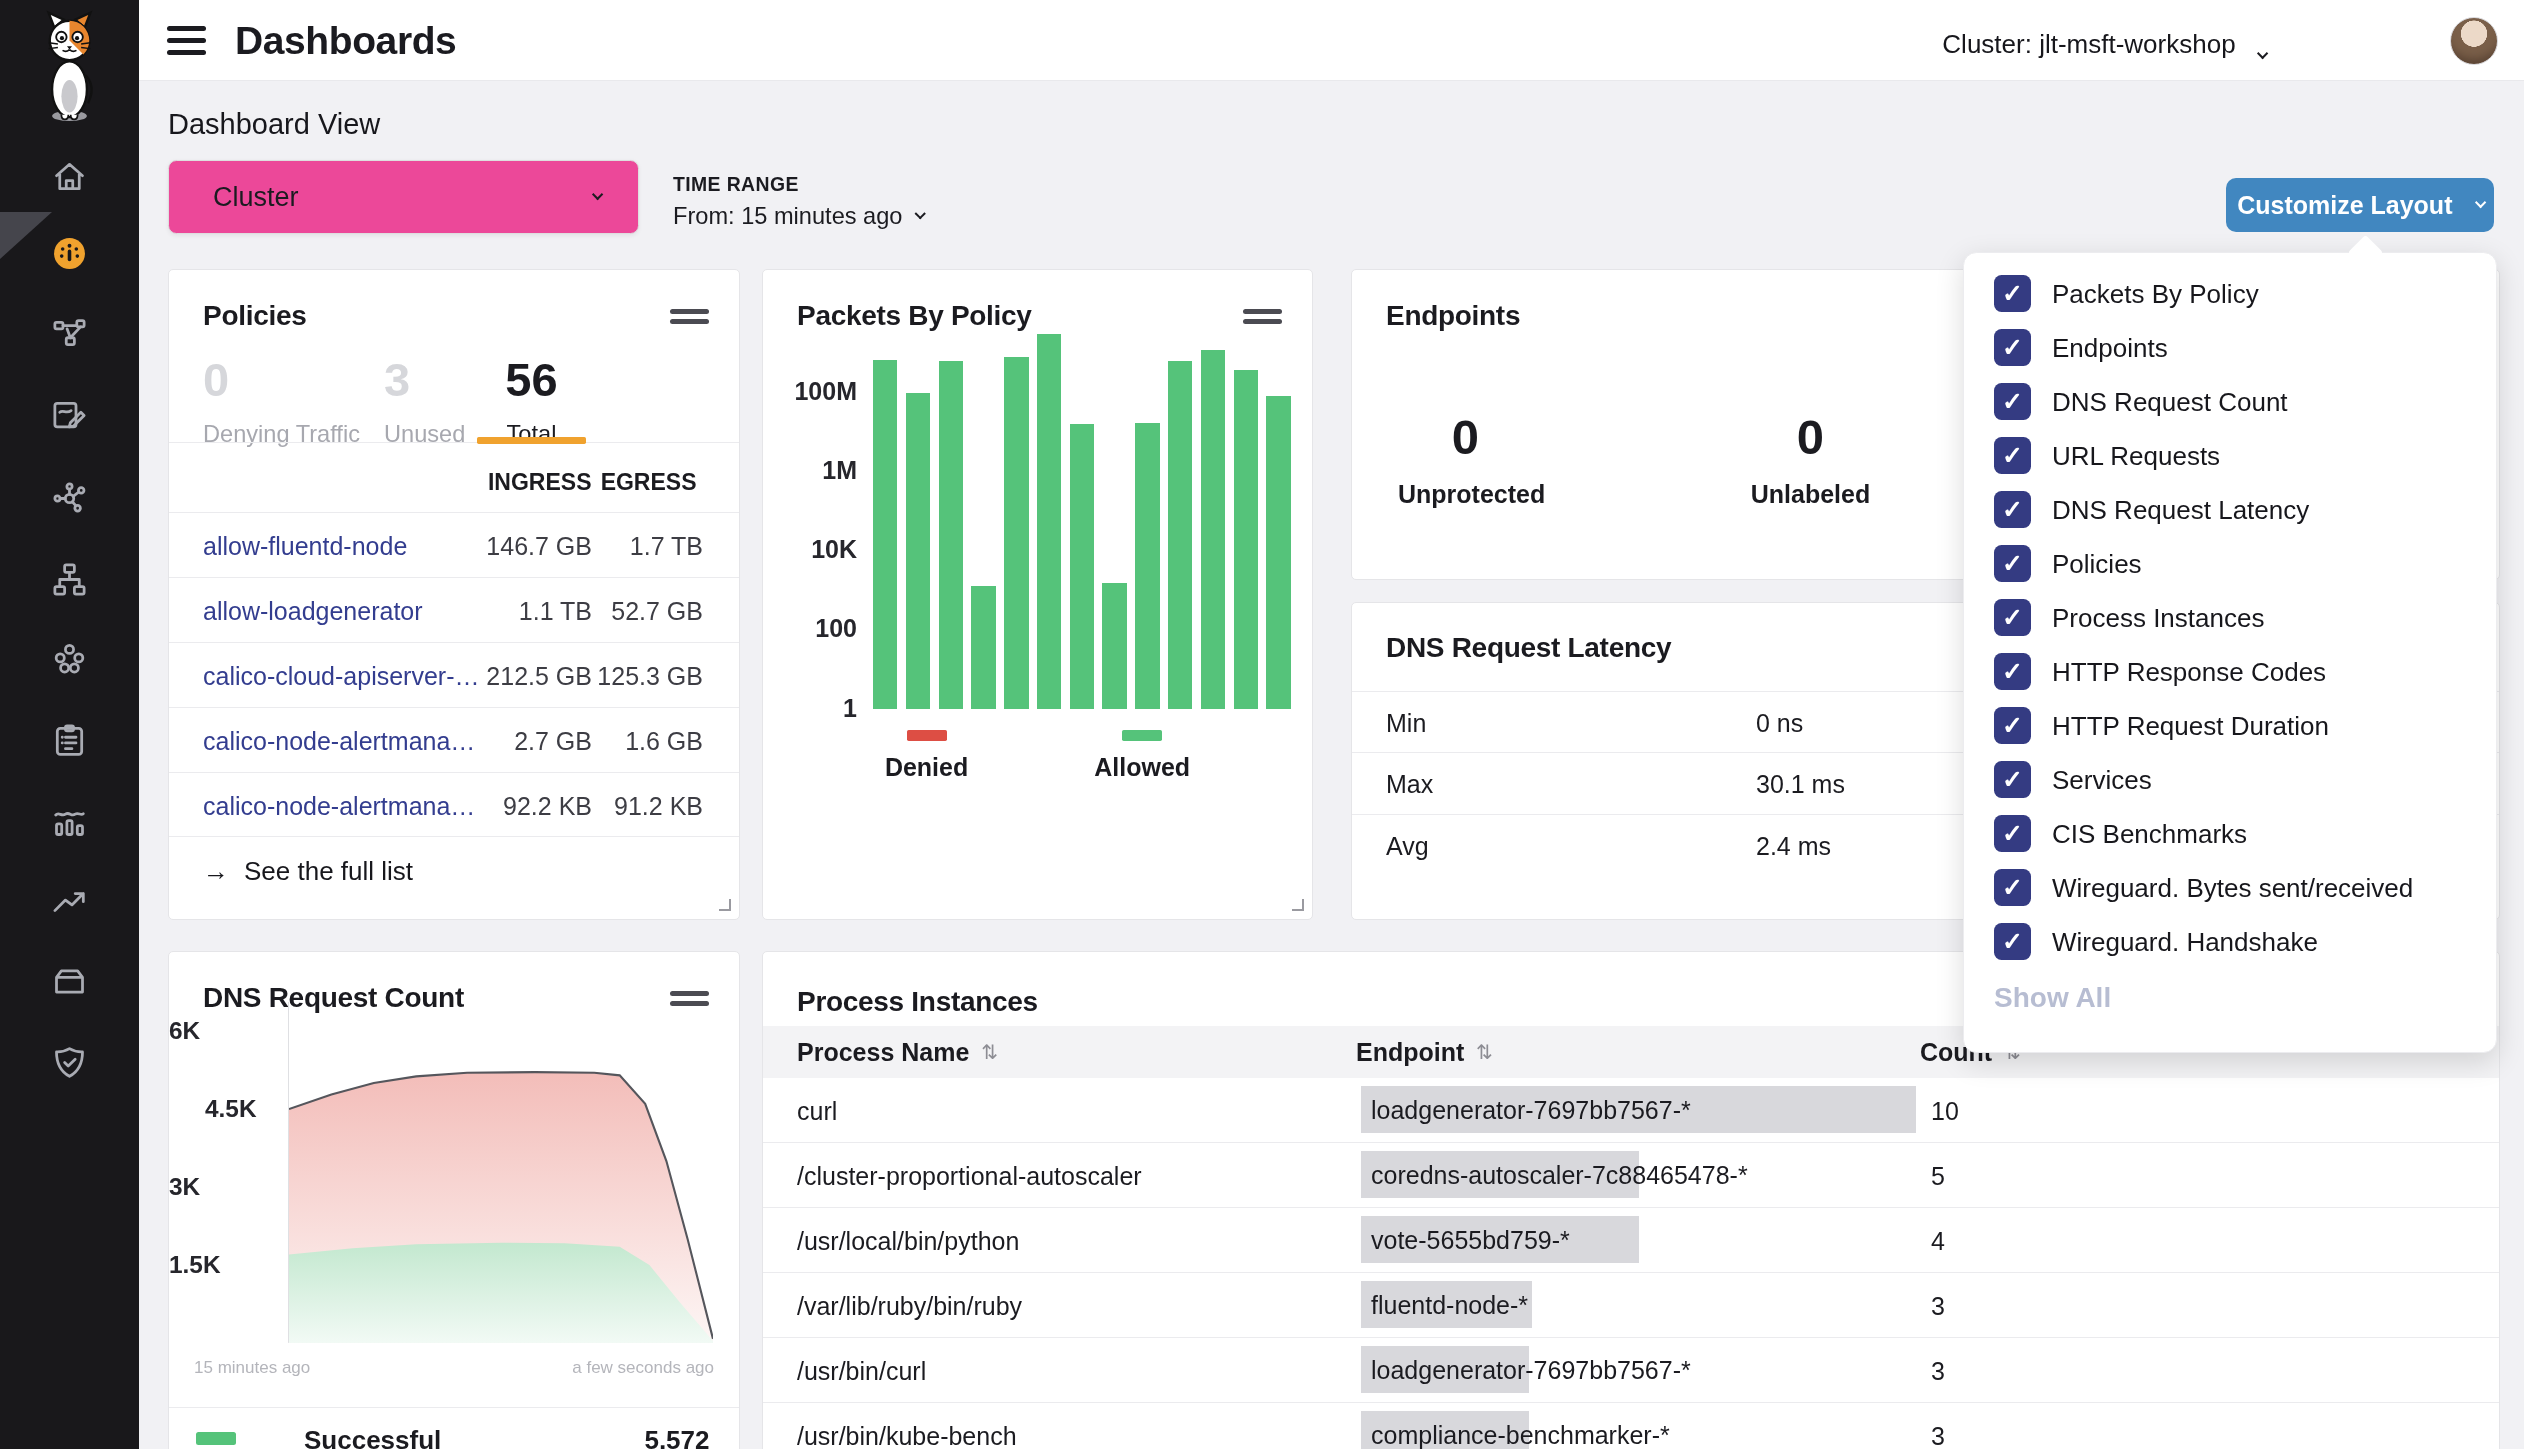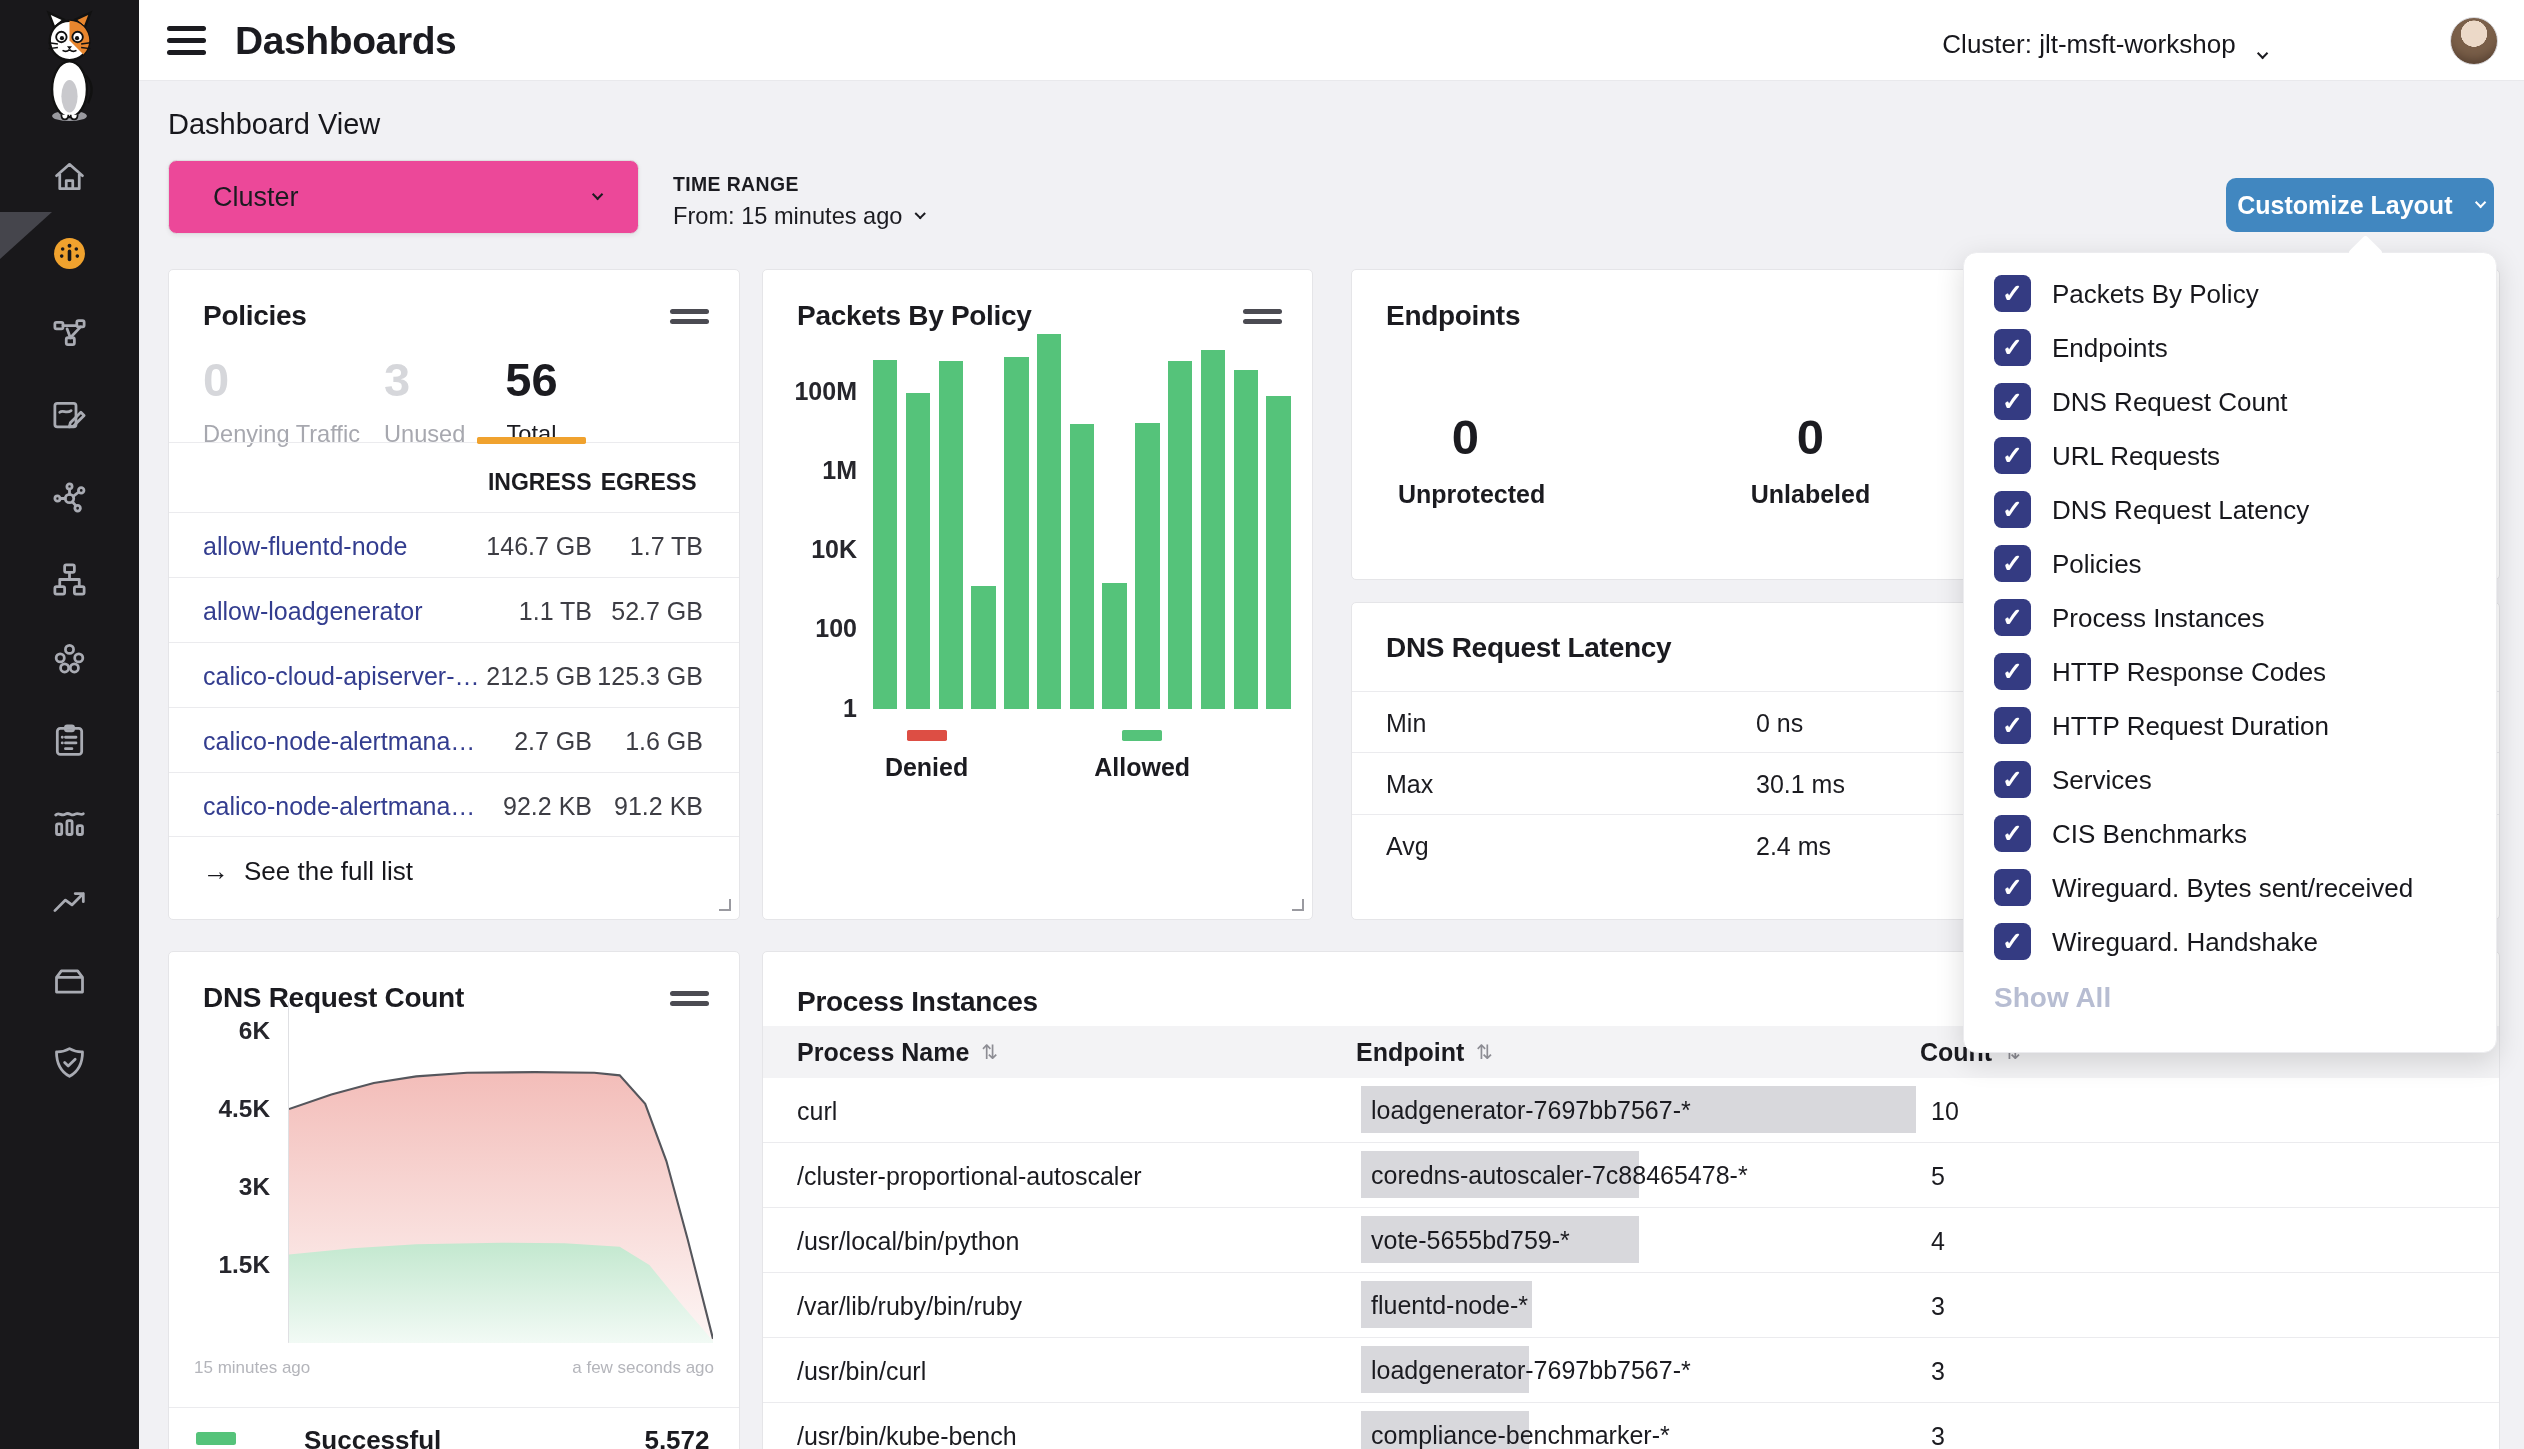--- a/index.html
+++ b/index.html
@@ -80,21 +80,21 @@
   
   .lat-rows { position:absolute; left:0; top:88px; width:100%; }
   .lat-row { position:relative; height:62px; border-bottom:1.7px solid #ebebee; }
   .lat-row:last-child { border-bottom:none; }
   .lat-label { position:absolute; left:34px; top:17px; font-size:25px; }
   .lat-value { position:absolute; left:404px; top:17px; font-size:25px; }
 
   
   .dns-plot { position:absolute; left:119px; top:50px; width:424px; height:341px; border-left:1.7px solid #dfe0e3; border-bottom:1.7px solid #e7e7ea; }
   .dns-yticks { position:absolute; left:0; top:50px; width:101px; height:341px; }
-  .dns-tick { position:absolute; right:0; width:101px; text-align:right; font-size:24.4px; font-weight:600; color:#26262c;margin-left:10px; }
+  .dns-tick { position:absolute; right:0; width:101px; text-align:left; font-size:24.4px; font-weight:600; color:#26262c;margin-left:10px; }
   .dns-xlabels { position:absolute; left:25px; top:406px; width:520px; display:flex; justify-content:space-between; font-size:17px; color:#b4b5bb; font-weight:500; }
   .dns-legend { position:absolute; left:0; top:455px; width:100%; border-top:1.7px solid #ebebee; }
   .dns-leg-row { position:relative; height:66px; }
   .dns-swatch { position:absolute; left:27px; top:23.6px; width:40px; height:13.5px; border-radius:2.5px; }
   .dns-leg-label { position:absolute; left:135px; top:17px; font-size:26px; font-weight:600; }
   .dns-leg-value { position:absolute; right:29.5px; top:17px; font-size:26px; font-weight:600; }
 
   
   .proc-header { position:absolute; left:0; top:74px; width:100%; height:52px; background:#f3f3f5; }
   .proc-header .h { position:absolute; top:11.8px; font-size:25px; font-weight:700; display:flex; gap:11.8px; align-items:center; cursor:pointer; }
@@ -406,21 +406,21 @@
 </section>
 
 <section class="card" style="left:168px; top:951px; width:572px; height:555px;">
   <div class="card-title">DNS Request Count</div>
   <div class="drag-handle">
       <i></i>
       <i></i>
     </div>
   <div class="dns-yticks">
       <div class="dns-tick" style="top: 15px;">6K</div>
-      <div class="dns-tick" style="top: 93px;">4.5K</div>
+      <div class="dns-tick" style="top: 93px; padding-left: 36px;">4.5K</div>
       <div class="dns-tick" style="top: 171px;">3K</div>
       <div class="dns-tick" style="top: 249px;">1.5K</div>
     </div>
   <div class="dns-plot">
     <svg width="424" height="341" viewBox="0 0 504 405" preserveAspectRatio="none">
       <defs>
         <linearGradient id="pinkGrad" x1="0" y1="0" x2="0" y2="1">
           <stop offset="0" stop-color="#f3bdb9"></stop>
             <stop offset="1" stop-color="#fdf6f5"></stop>
         </linearGradient>

